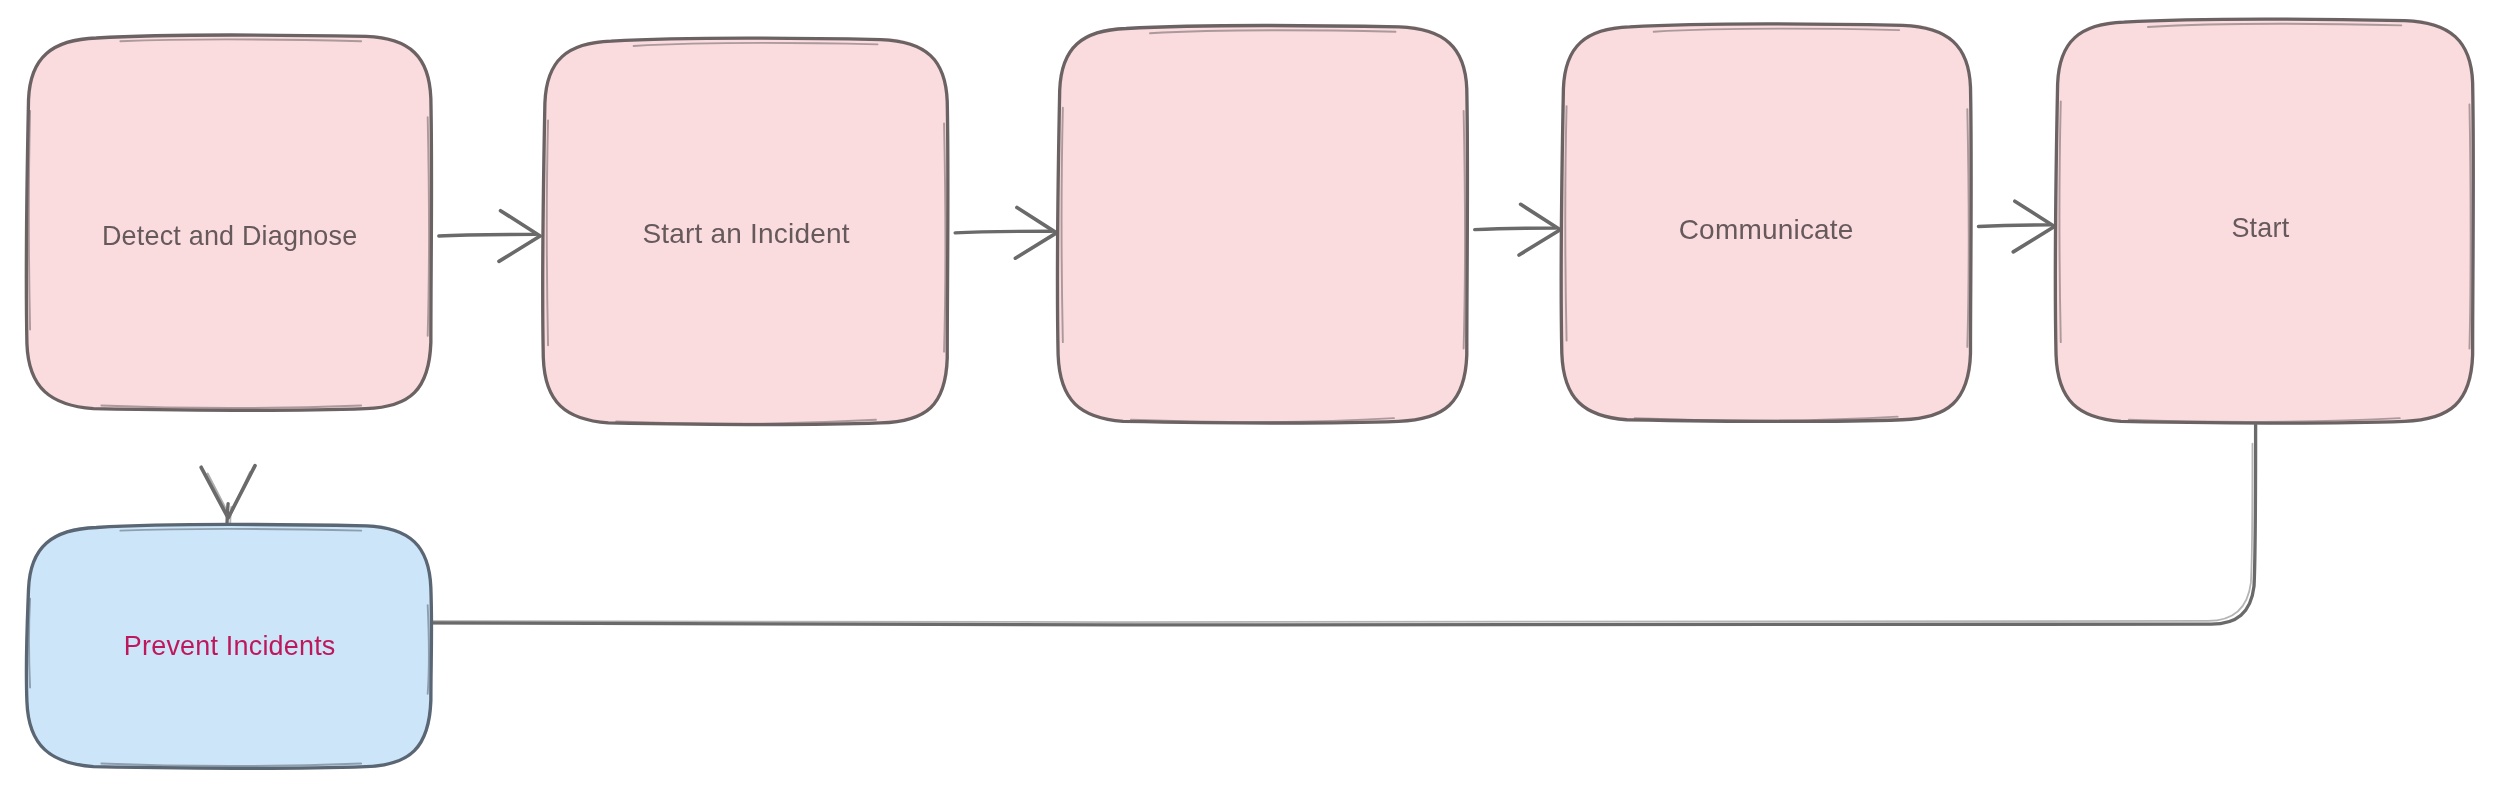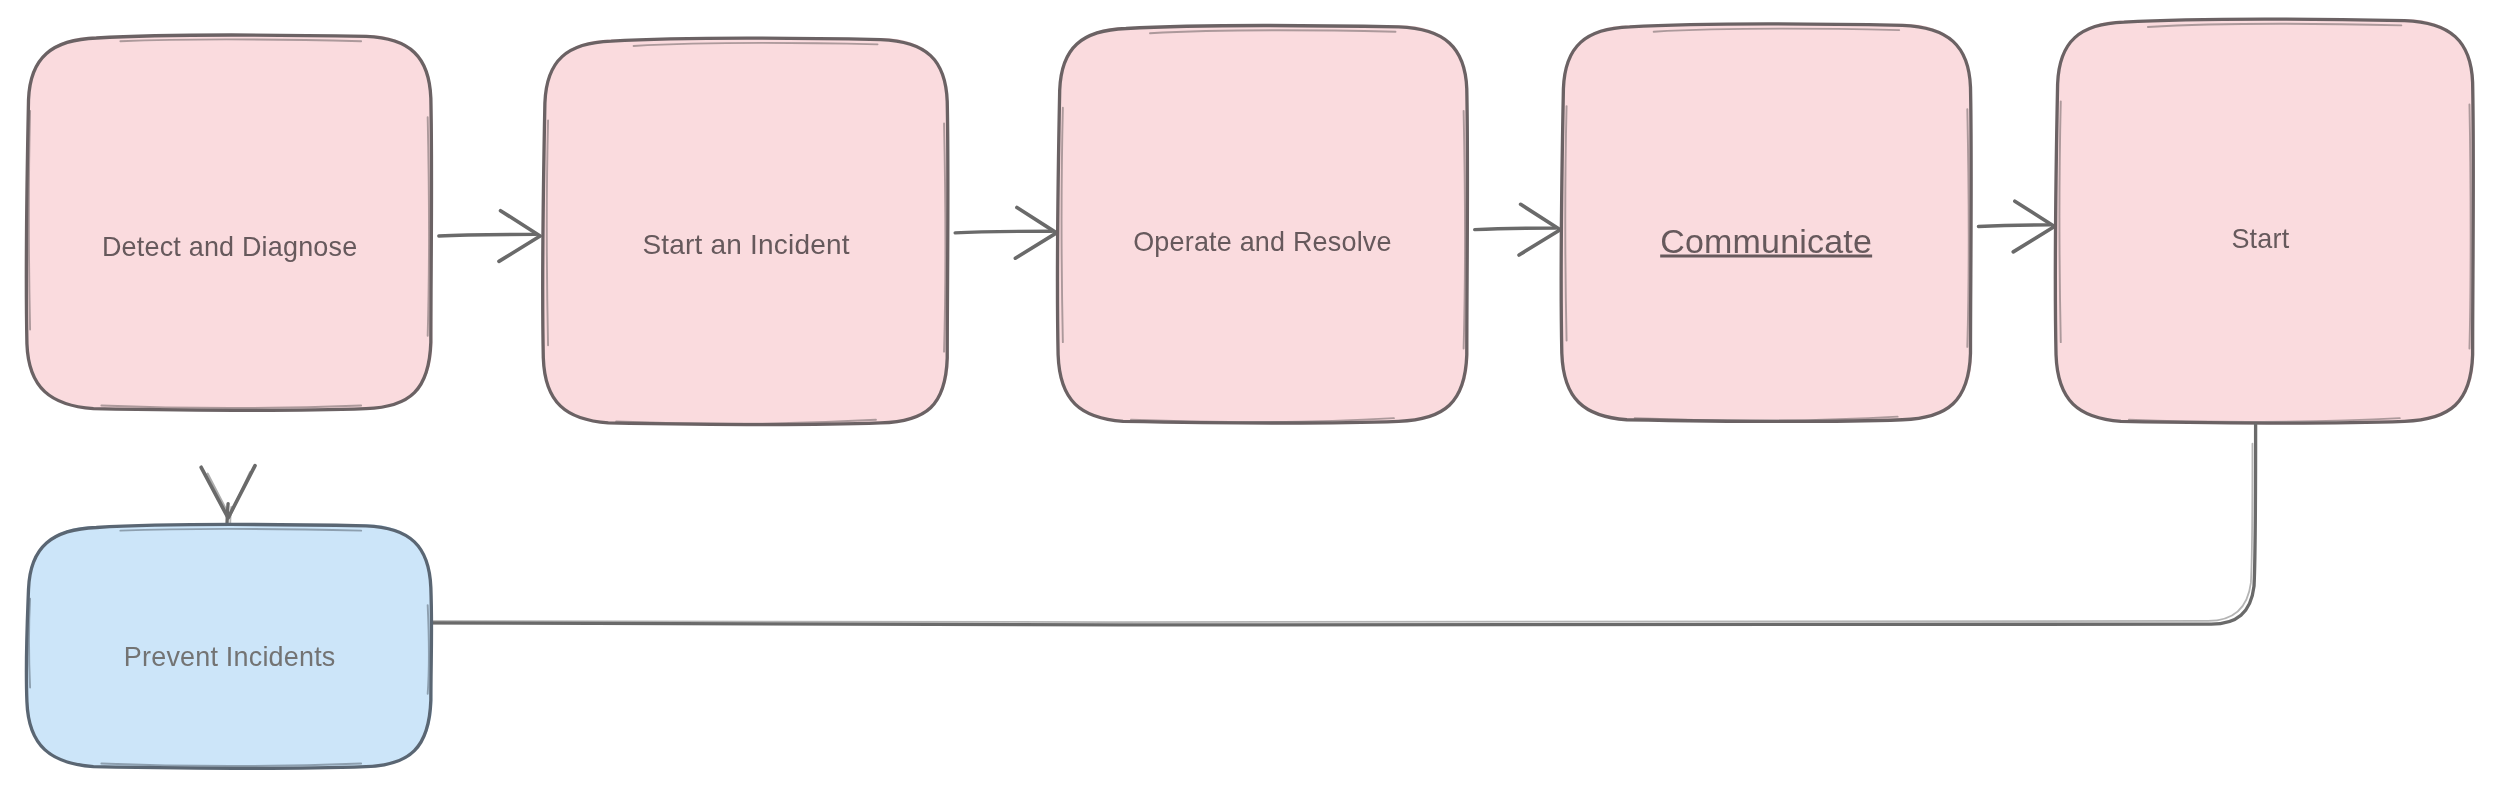--- a/index.html
+++ b/index.html
@@ -32,24 +32,23 @@
   }
   .node-label {
     position: absolute;
     font-family: "Liberation Sans", sans-serif;
     font-size: 27px;
     font-weight: 400;
     letter-spacing: 0.2px;
     white-space: nowrap;
     pointer-events: none;
     transform: translate(-50%, -50%);
-    margin-top: 11px;
   }
   .node-label.pink-label { color: #66595c; }
-  .node-label.blue-label { color: #737373; }
+  .node-label.blue-label { color: #be185d; }
 </style>
 </head>
 <body>
 
 <div id="diagram-root">
 
   <svg id="flow-svg" viewBox="0 0 1578 500" preserveAspectRatio="none" aria-hidden="true" style="width: 2499.55px; height: 792px;">
 
     <g>
       <path fill="#fadbde" stroke="none" d="M 60,23 L 232,22 Q 272,23 272,63 L 273,218 Q 272,257 232,258 L 59,258 Q 18,257 17,218 L 18,64 Q 18,24 60,23 Z"></path>
@@ -113,21 +112,20 @@
       <path fill="none" stroke="#5a6673" stroke-width="2.1" stroke-linecap="round" stroke-linejoin="round" d="M 61,333 C 110,330 178,331 231,332 C 259,333 271,345 272,371 C 273,398 272,418 272,442 C 271,472 259,483 231,484 C 176,486 112,485 59,484 C 32,482 18,471 17,443 C 16,418 17,398 18,372 C 19,345 33,334 61,333"></path>
       <path fill="none" stroke="#5a6673" stroke-width="1.2" stroke-linecap="round" opacity="0.55" d="M 76,335 C 128,333 186,334 228,335 M 270,382 C 271,404 271,424 270,438 M 228,482 C 176,484 114,484 64,482 M 19,434 C 18,412 18,396 19,378"></path>
     </g>
 
   </svg>
 
   <div class="node-label pink-label" style="left: 229.68px; top: 236.016px; font-size: 26.966px;">Detect and Diagnose</div>
 
   <div class="node-label pink-label" style="left: 746.064px; top: 234.432px; font-size: 28px;">Start an Incident</div>
 
-  <div class="node-label pink-label" style="left: 1262.45px; top: 231.264px; font-size: 26.966px;">Operate and Resolve</div>
 
-  <div class="node-label pink-label" style="left: 1766.16px; top: 229.68px; font-size: 34px; text-decoration: underline;">Communicate</div>
+  <div class="node-label pink-label" style="left: 1766.16px; top: 229.68px; font-size: 28px;">Communicate</div>
 
   <div class="node-label pink-label" style="left: 2260.37px; top: 228.096px; font-size: 26.966px;">Start</div>
 
   <div class="node-label blue-label" style="left: 229.68px; top: 646.272px; font-size: 26.966px;">Prevent Incidents</div>
 
 </div>
 
 </body></html>

